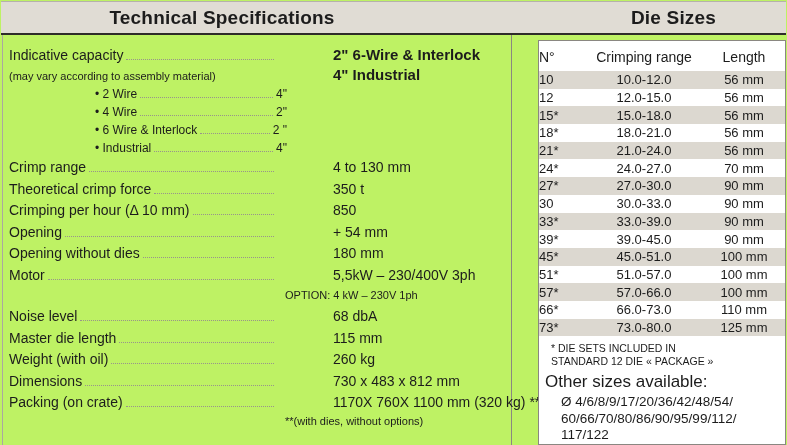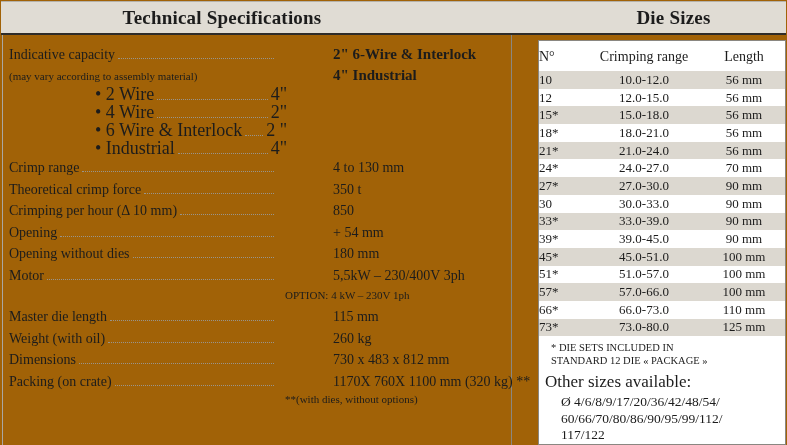--- a/index.html
+++ b/index.html
@@ -1,19 +1,19 @@
 <!DOCTYPE html>
 <html><head>
 <meta charset="utf-8">
 <style>
   html,body { margin:0; padding:0; background:#fff; }
   #page {
     position:relative; width:787px; height:445px; overflow:hidden;
-    background:#a16207; color:#1c1c1c;
-    font-family:Liberation Serif, serif;
+    background:#bef264; color:#1c1c1c;
+    font-family:Liberation Sans, sans-serif;
     -webkit-font-smoothing:antialiased;
   }
   
   .band {
     position:absolute; top:1px; left:1px; right:1px; height:34px;
     background:#e0dcd4; border-top:1px solid #b5b2ab; border-bottom:2px solid #2e2c29;
     box-sizing:border-box;
   }
   .title { position:absolute; top:7px; font-weight:bold; font-size:19px; text-align:center; letter-spacing:0.2px; }
   #t-left  { left:2px;  width:440px; }
@@ -31,21 +31,21 @@
   .lead { width:268px; display:flex; align-items:baseline; flex:none; }
   .lbl { white-space:nowrap; }
   .small-lbl { font-size:11px; }
   .dots { flex:1; border-bottom:1px dotted #98948c; margin:0 3px 4px 3px; min-width:6px; }
   .no-dots { border-bottom:none; }
   .val { padding-left:8px; white-space:nowrap; }
   .bold-val { font-weight:bold; font-size:15px; }
   .spec-note { padding-left:276px; font-size:11px; height:20px; line-height:18px; white-space:nowrap; }
   .end-note { height:16px; line-height:14px; }
 
-  .bullet-row { margin-left:86px; width:192px; display:flex; align-items:baseline; height:18px; line-height:18px; font-size:18px; }
+  .bullet-row { margin-left:86px; width:192px; display:flex; align-items:baseline; height:18px; line-height:18px; font-size:12px; }
 
   
   .die-panel {
     position:absolute; left:538px; top:40px; width:248px; height:405px;
     border:1px solid #8a8781; box-sizing:border-box; padding-top:2px;
     background:#fff;
   }
   table.die { width:100%; border-collapse:collapse; table-layout:fixed; }
   table.die th { font-weight:normal; font-size:14px; height:28px; vertical-align:middle; padding:0; }
   table.die td { font-size:13px; height:17.7px; padding:0; vertical-align:middle; }
@@ -150,20 +150,27 @@
 
     <div class="spec-row">
       <div class="lead">
         <span class="lbl">Motor</span>
         <span class="dots"></span>
       </div>
       <span class="val">5,5kW – 230/400V 3ph</span>
     </div>
     <div class="spec-note">OPTION: 4 kW – 230V 1ph</div>
 
+    <div class="spec-row">
+      <div class="lead">
+        <span class="lbl">Noise level</span>
+        <span class="dots"></span>
+      </div>
+      <span class="val">68 dbA</span>
+    </div>
 
     <div class="spec-row">
       <div class="lead">
         <span class="lbl">Master die length</span>
         <span class="dots"></span>
       </div>
       <span class="val">115 mm</span>
     </div>
 
     <div class="spec-row">

